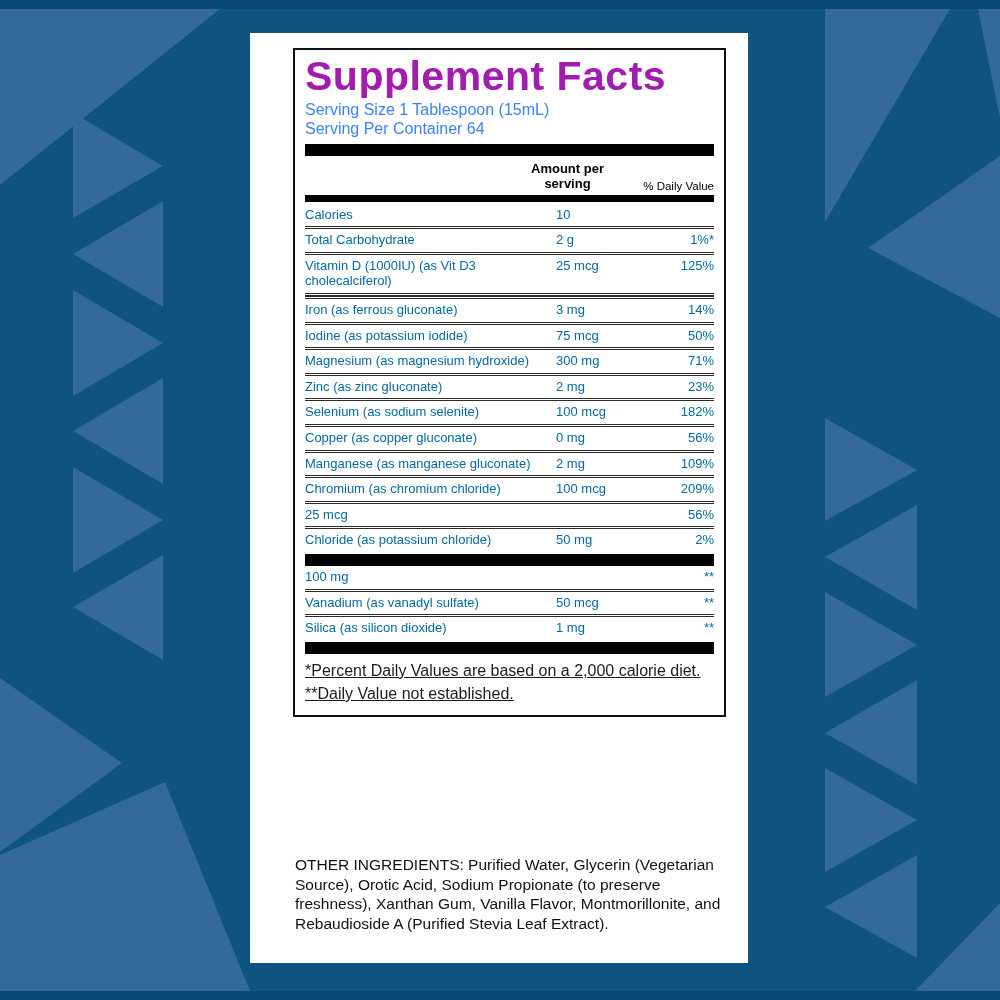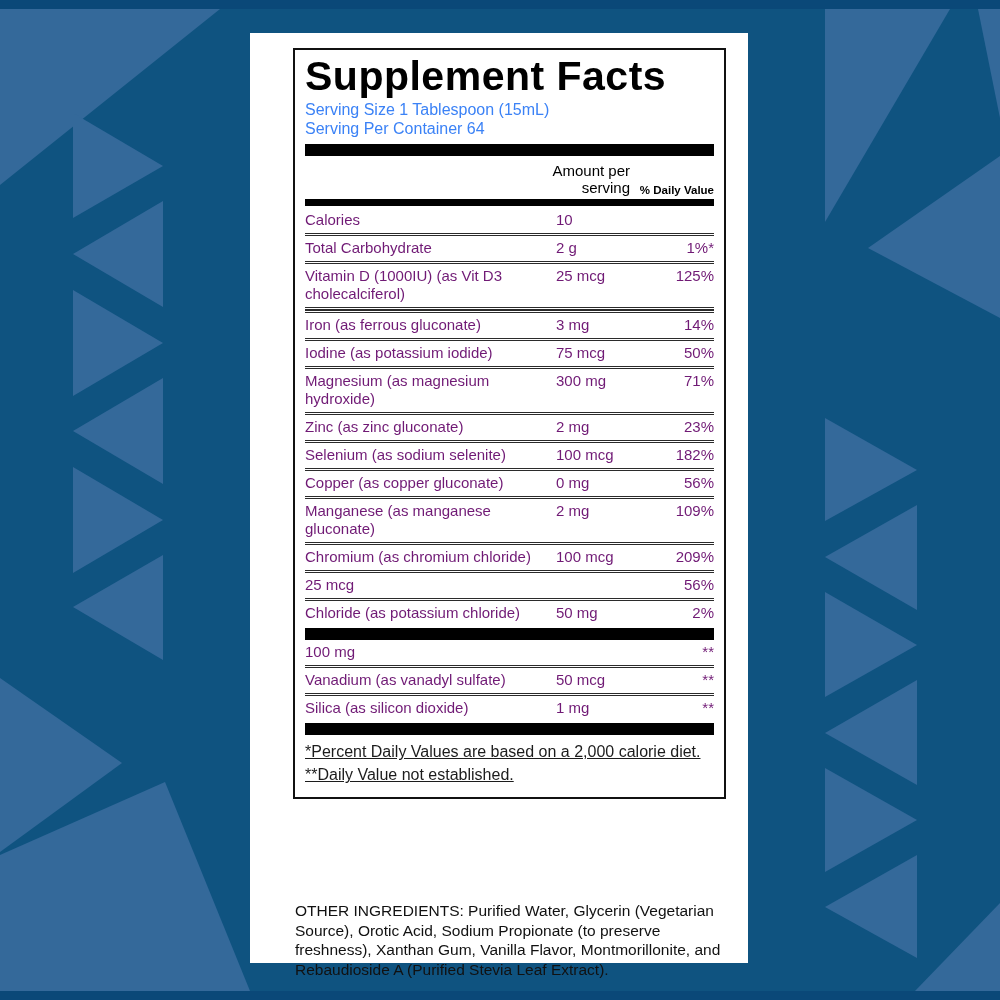--- a/index.html
+++ b/index.html
@@ -14,44 +14,44 @@
     position:absolute;left:250px;top:33px;width:498px;height:930px;
     background:#FFFFFF;color:#000;
   }
   .facts-box{
     position:absolute;left:43px;top:15px;width:409px;
     border:2px solid #111;background:#fff;
     padding:4px 10px 8px 10px;
   }
   .facts-title{
     font-weight:700;font-size:41px;line-height:1.0;letter-spacing:0.5px;
-    color:#000000;margin:2px 0 4px 0;white-space:nowrap;
+    color:#a21caf;margin:2px 0 4px 0;white-space:nowrap;
   }
   .serving-line{font-size:16px;line-height:1.18;color:#3b82f6;}
   .bar{background:#000;width:100%;}
   .bar-thick{height:12px;margin-top:5px;}
   .bar-mid{height:7px;}
   .col-header{display:flex;align-items:flex-end;padding:6px 0 3px 0;}
   .col-header .spacer{flex:0 0 200px;}
   .col-header .amount-head{
-    flex:0 0 125px;text-align:right;font-weight:400;font-size:15px;line-height:1.15;
+    flex:0 0 125px;text-align:center;font-weight:700;font-size:13px;line-height:1.15;
   }
   .col-header .dv-head{
-    flex:1;text-align:right;font-weight:700;font-size:11.5px;
+    flex:1;text-align:right;font-weight:400;font-size:11.5px;
   }
   .rows{margin-top:2px;}
-  .nrow{display:flex;padding:3px 0 4px 0;font-size:15px;line-height:1.2;color:#701a75;}
+  .nrow{display:flex;padding:3px 0 4px 0;font-size:13px;line-height:1.2;color:#0369a1;}
   .nrow .nname{flex:0 0 245px;padding-right:6px;}
   .nrow .namount{flex:0 0 105px;}
   .nrow .ndv{flex:1;text-align:right;}
   .sep{height:1px;background:#fff;border-top:1px solid #2b2b2b;border-bottom:1px solid #2b2b2b;}
   .footnotes{padding:5px 0 2px 0;}
   .footnote{font-size:16px;line-height:1.45;color:#1c1c1c;text-decoration:underline;}
   .other-ingredients{
-    position:absolute;left:45px;top:868px;width:432px;
+    position:absolute;left:45px;top:822px;width:432px;
     font-size:15.5px;line-height:1.27;color:#111;
   }
 </style>
 </head>
 <body>
 
 <svg id="bg" viewBox="0 0 1000 1000" xmlns="http://www.w3.org/2000/svg" aria-hidden="true">
   <rect x="0" y="0" width="1000" height="1000" fill="#0F5380"></rect>
   <g fill="#34699A">
 

